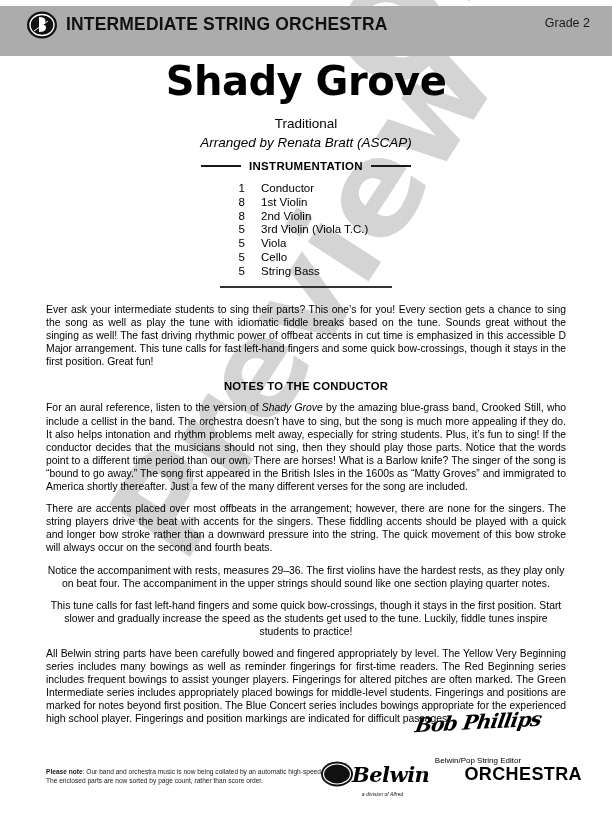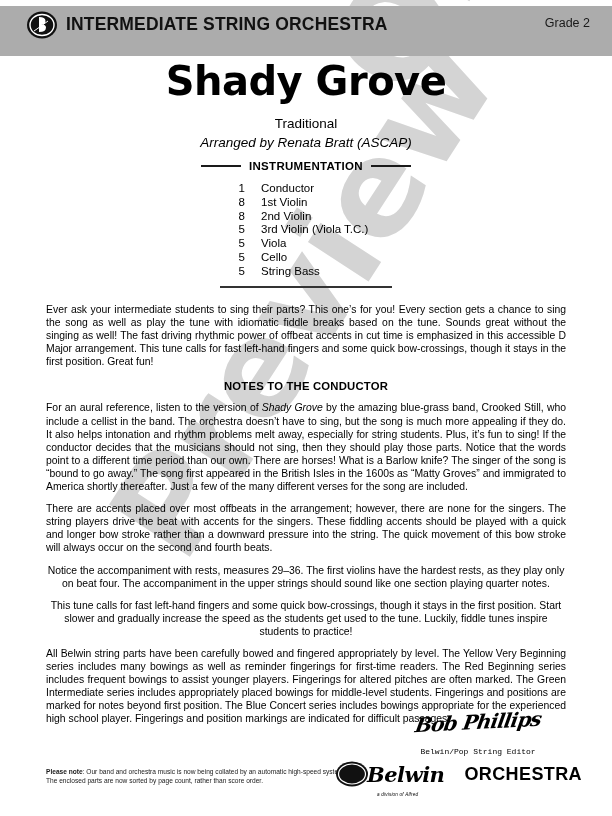--- a/index.html
+++ b/index.html
@@ -215,22 +215,21 @@
     font-style: italic;
     font-weight: bold;
     font-size: 20px;
     line-height: 20px;
     transform: skewX(-12deg) rotate(-3deg);
     display: inline-block;
     letter-spacing: -1px;
   }
   .sig-title {
     font-size: 8px;
-    margin-top: 14px;
-    font-family: Liberation Mono, monospace;
+    margin-top: 23px;
   }
 
   
   .footer-note {
     position: absolute;
     left: 46px;
     top: 767px;
     width: 300px;
     font-size: 6.6px;
     line-height: 9px;
@@ -268,21 +267,21 @@
     font-weight: normal;
     font-size: 4.6px;
     letter-spacing: 0.2px;
     white-space: nowrap;
   }
   .fl-orchestra {
     font-family: "Liberation Sans", sans-serif;
     font-weight: bold;
     font-size: 18px;
     letter-spacing: 0.4px;
-    margin-left: 3px;
+    margin-left: 18px;
   }
 </style>
 </head>
 <body>
 
 <div class="page">
 
   <div class="watermark">
     <div class="wm-word wm-only">Only</div>
     <div class="wm-word wm-preview">Preview</div>

